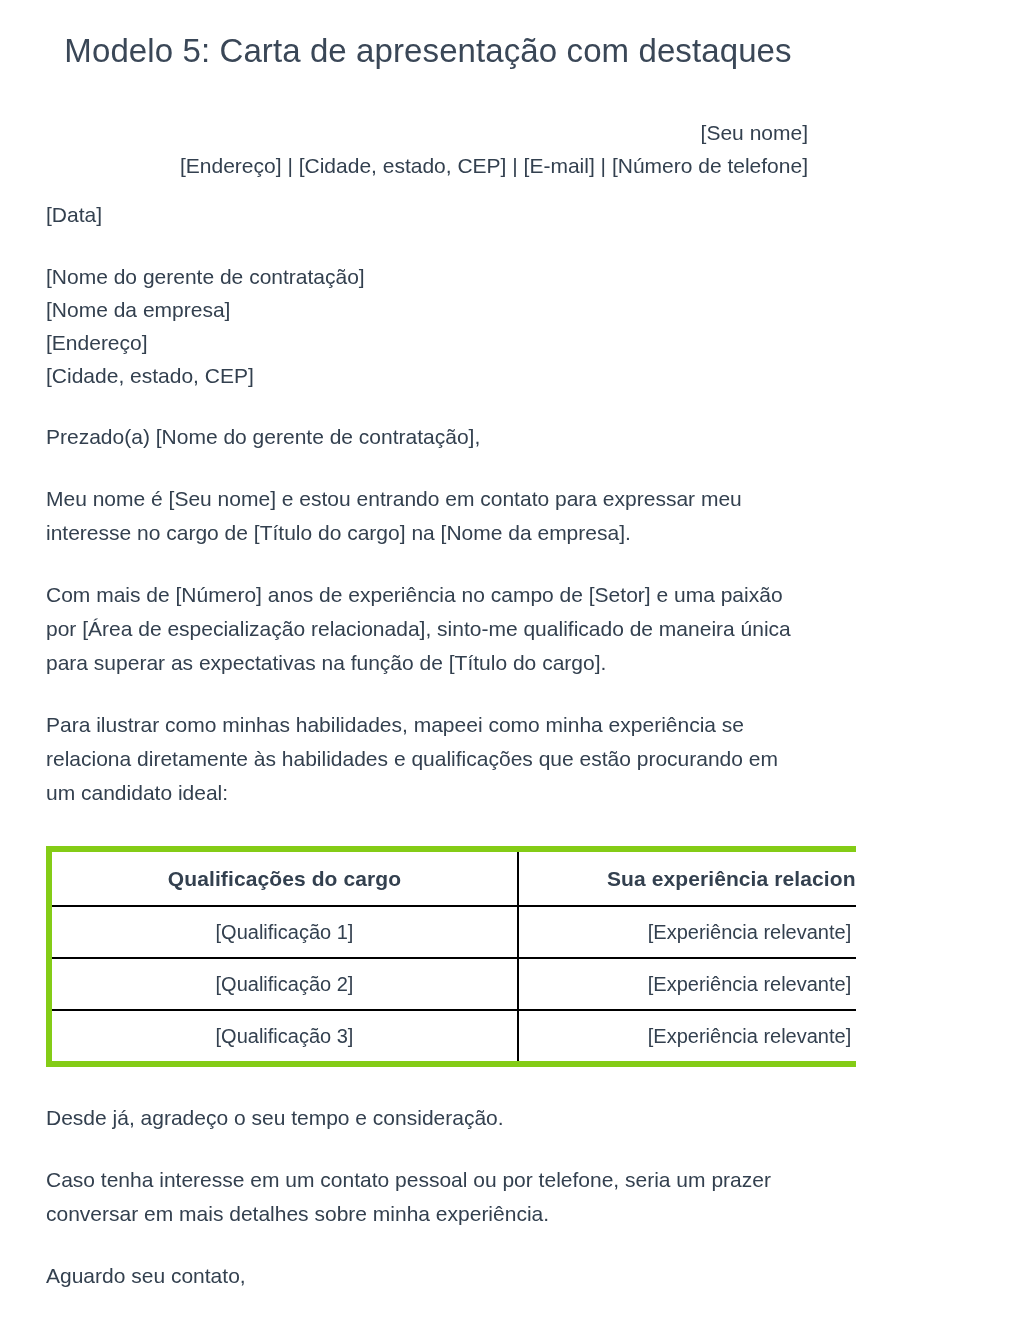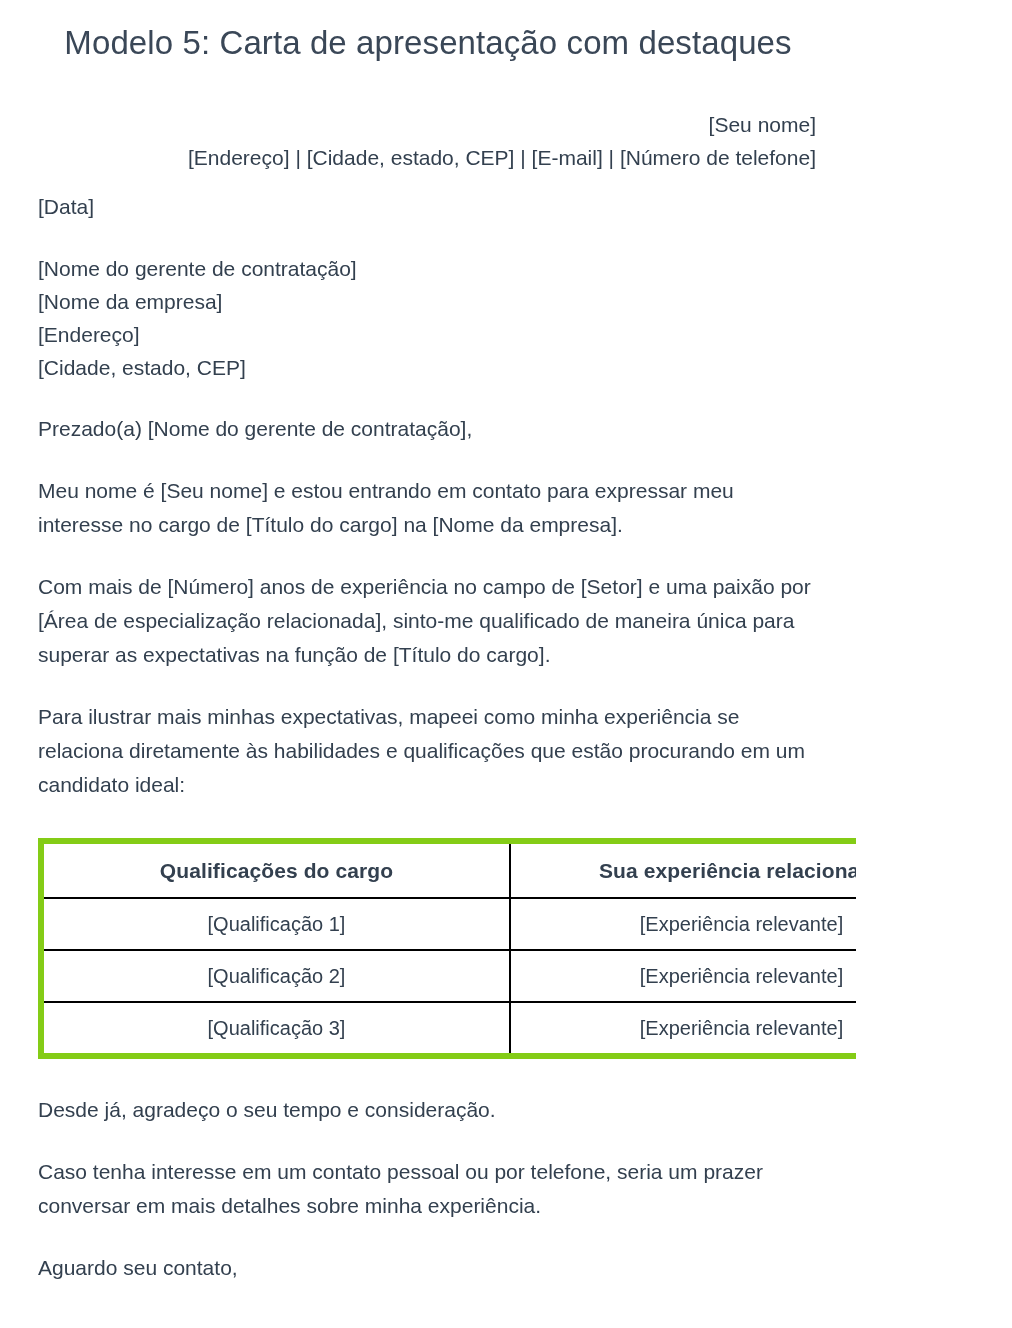--- a/index.html
+++ b/index.html
@@ -14,21 +14,21 @@
     font-family: "Liberation Sans", "DejaVu Sans", sans-serif;
     color: #33404f;
     -webkit-font-smoothing: antialiased;
   }
 
   .page {
     position: relative;
     width: 856px;
     min-height: 1328px;
     box-sizing: border-box;
-    padding: 0;
+    padding: 8px;
     overflow: hidden;
   }
 
   
   .doc-title {
     font-size: 33px;
     font-weight: 400;
     text-align: center;
     color: #3a4757;
     letter-spacing: 0.1px;
@@ -151,21 +151,21 @@
       <span class="line">[Endereço]</span>
       <span class="line">[Cidade, estado, CEP]</span>
     </div>
 
     <p class="salutation">Prezado(a) [Nome do gerente de contratação],</p>
 
     <p class="para">Meu nome é [Seu nome] e estou entrando em contato para expressar meu interesse no cargo de [Título do cargo] na [Nome da empresa].</p>
 
     <p class="para">Com mais de [Número] anos de experiência no campo de [Setor] e uma paixão por [Área de especialização relacionada], sinto-me qualificado de maneira única para superar as expectativas na função de [Título do cargo].</p>
 
-    <p class="para tight">Para ilustrar mais minhas expectativas, mapeei como minha experiência se relaciona diretamente às habilidades e qualificações que estão procurando em um candidato ideal:</p>
+    <p class="para tight">Para ilustrar como minhas habilidades, mapeei como minha experiência se relaciona diretamente às habilidades e qualificações que estão procurando em um candidato ideal:</p>
 
   </div>
 
   <div class="table-wrap">
     <table class="quals">
       <colgroup>
         <col class="c1">
         <col class="c2">
       </colgroup>
       <thead>

